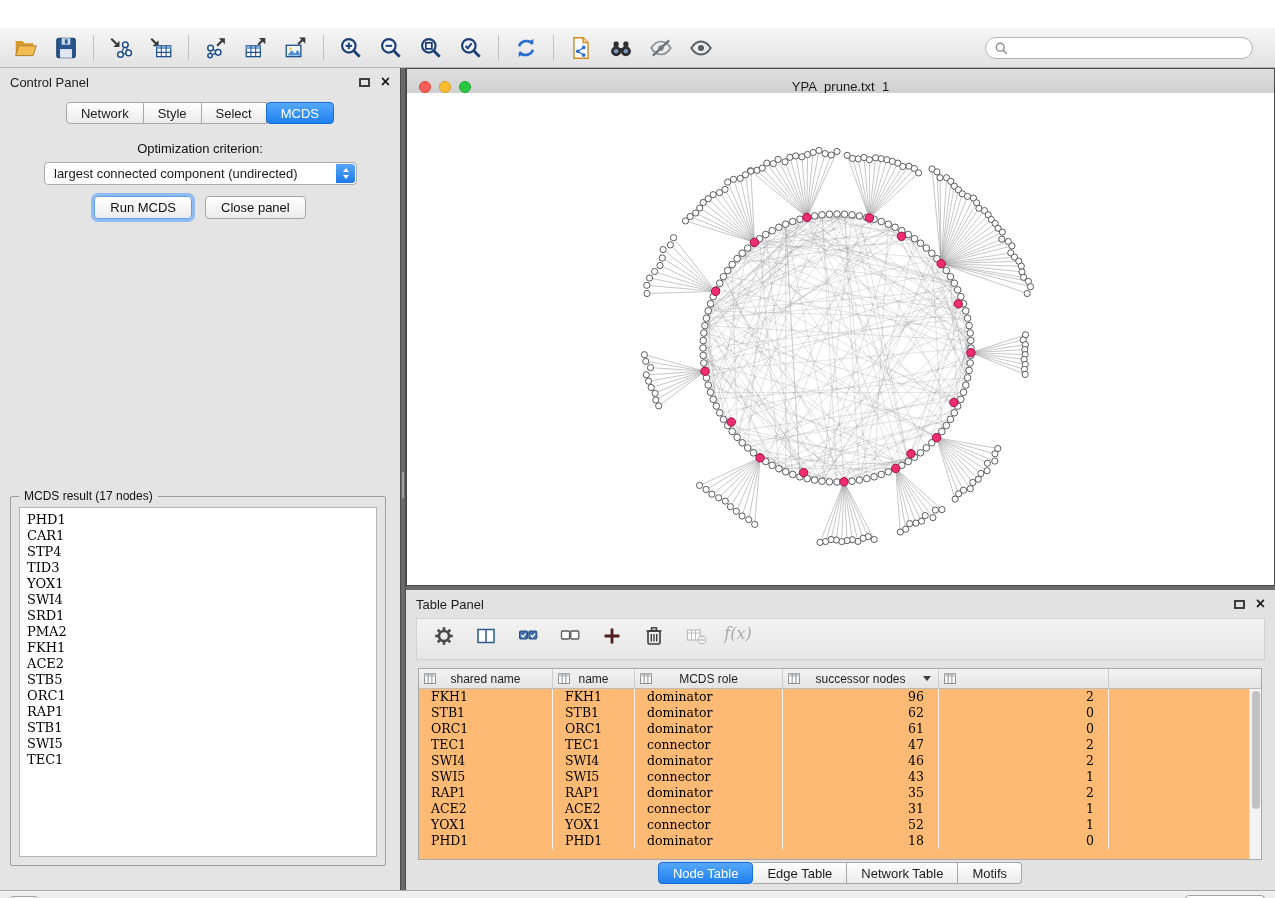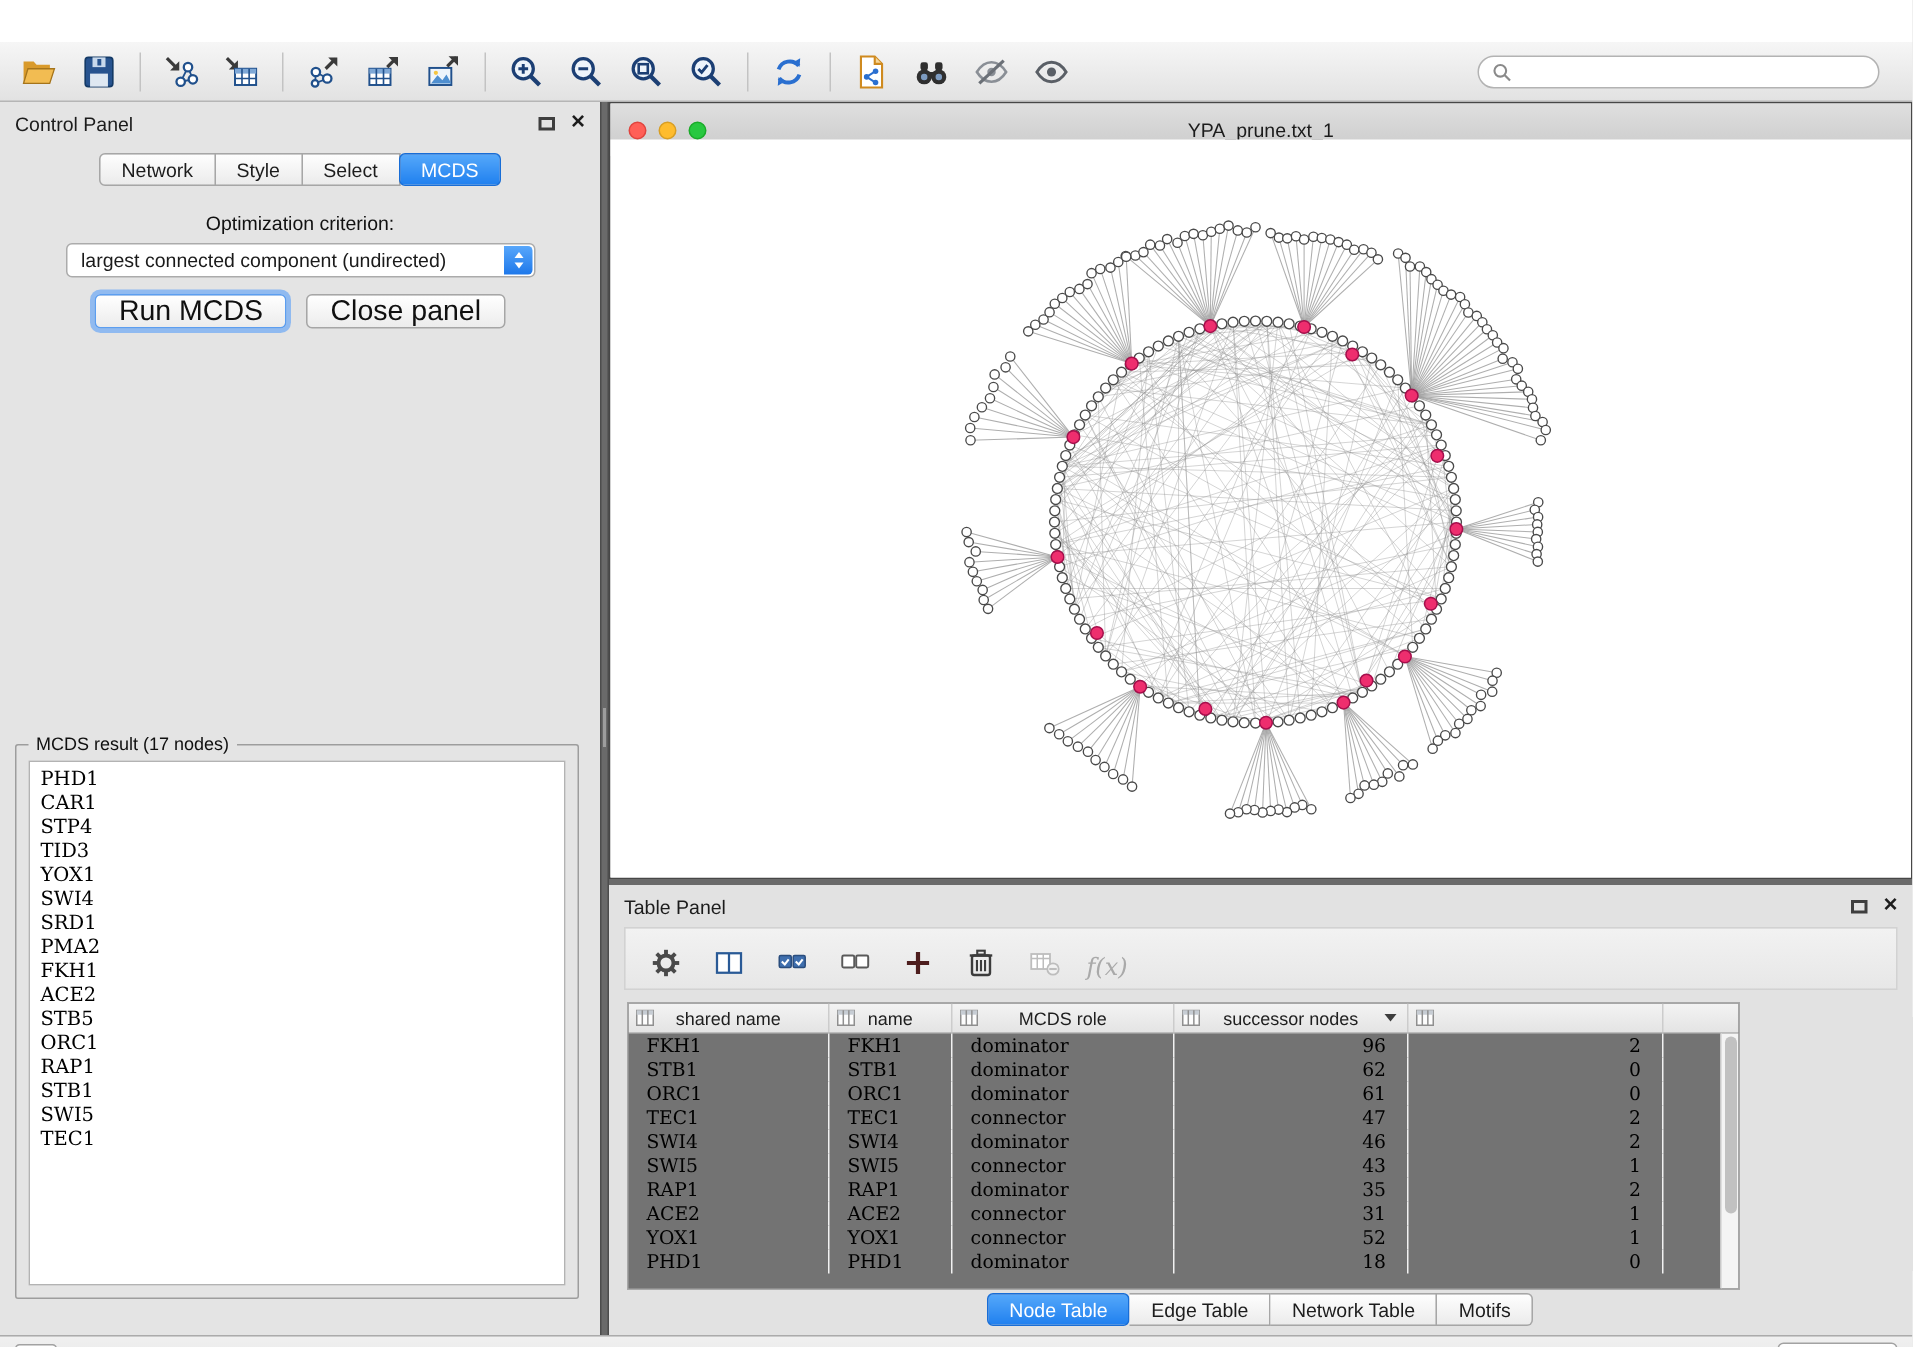--- a/index.html
+++ b/index.html
@@ -24,21 +24,21 @@
   .seg-tab{height:22px;padding:0 14px;background:linear-gradient(#fefefe,#ebebeb);border:1px solid #a6a6a6;border-left:none;font-size:13px;display:flex;align-items:center;cursor:pointer;color:#1c1c1c;}
   .seg-tab:first-child{border-left:1px solid #a6a6a6;border-radius:4px 0 0 4px;}
   .seg-tab:last-child{border-radius:0 4px 4px 0;}
   .seg-tab.active{background:linear-gradient(#55a8fa,#2080ef);color:#fff;border:1px solid #186dd6;border-radius:4px;margin-left:-1px;}
   .opt-label{position:absolute;left:0;right:0;top:73px;text-align:center;font-size:13px;color:#101010;}
   .criterion{position:absolute;left:44px;top:94px;width:313px;height:23px;background:#fff;border:1px solid #ababab;border-radius:4px;font-size:13px;display:flex;align-items:center;padding-left:9px;cursor:pointer;}
   .stepper{position:absolute;right:1px;top:1px;bottom:1px;width:19px;background:linear-gradient(#58a7fb,#1e78ea);border-radius:0 3px 3px 0;display:flex;flex-direction:column;align-items:center;justify-content:center;gap:3px;}
   .arr-up{width:0;height:0;border-left:3.5px solid transparent;border-right:3.5px solid transparent;border-bottom:4.5px solid #fff;}
   .arr-dn{width:0;height:0;border-left:3.5px solid transparent;border-right:3.5px solid transparent;border-top:4.5px solid #fff;}
   .cp-buttons{position:absolute;left:0;right:0;top:128px;display:flex;justify-content:center;gap:13px;}
-  .btn{height:23px;padding:0 15px;background:linear-gradient(#ffffff,#ececec);border:1px solid #a6a6a6;border-radius:4px;font-size:19px;cursor:pointer;color:#101010;font-family:"Liberation Sans",sans-serif;}
+  .btn{height:23px;padding:0 15px;background:linear-gradient(#ffffff,#ececec);border:1px solid #a6a6a6;border-radius:4px;font-size:13px;cursor:pointer;color:#101010;font-family:"Liberation Sans",sans-serif;}
   .btn.focused{box-shadow:0 0 0 3px rgba(74,151,250,.55);border-color:#5c9ef0;}
   .mcds-fieldset{position:absolute;left:10px;top:428px;width:376px;height:370px;border:1px solid #9d9d9d;border-radius:2px;}
   .mcds-legend{position:absolute;top:-8px;left:8px;background:#e4e4e4;padding:0 5px;font-size:12px;color:#101010;}
   .mcds-list{position:absolute;left:8px;top:10px;right:8px;bottom:8px;background:#fff;border:1px solid #b3b3b3;overflow:hidden;padding:4px 0 0 7px;}
   .mcds-item{font-family:"DejaVu Serif",serif;font-size:13px;line-height:16px;color:#000;}
 
   
   .v-divider{position:absolute;left:400px;top:40px;width:6px;height:822px;background:#6a6a6a;border-left:1px solid #4d4d4d;border-right:1px solid #4d4d4d;}
   .v-divider::after{content:"";position:absolute;left:1px;top:404px;width:2px;height:26px;background:#9d9d9d;}
   .h-divider{position:absolute;left:406px;top:558px;width:869px;height:4px;background:#6a6a6a;}
@@ -50,24 +50,24 @@
   .light{width:12px;height:12px;border-radius:50%;cursor:pointer;}
   .l-red{background:#ff5f57;border:1px solid #e0443e;}
   .l-yellow{background:#febc2e;border:1px solid #d89e24;}
   .l-green{background:#28c840;border:1px solid #1aab29;}
   .nw-title{position:absolute;left:0;right:0;text-align:center;font-size:13px;color:#1b1b1b;}
   .net-canvas{position:absolute;left:0;top:24px;width:867px;height:492px;background:#fff;cursor:crosshair;}
 
   
   .table-panel{position:absolute;left:406px;top:562px;width:869px;height:300px;background:#e2e2e2;}
   .tp-toolbar{position:absolute;left:10px;top:28px;right:10px;height:42px;background:linear-gradient(#f2f2f2,#e7e7e7);border:1px solid #d2d2d2;display:flex;align-items:center;padding:0 12px;gap:12px;}
-  .ttbtn{width:30px;height:30px;display:flex;align-items:flex-end;justify-content:center;border:none;background:transparent;cursor:pointer;}
+  .ttbtn{width:30px;height:30px;display:flex;align-items:flex-start;justify-content:center;border:none;background:transparent;cursor:pointer;}
   .ttbtn svg{width:24px;height:24px;}
   .fx{font-family:"DejaVu Serif",serif;font-style:italic;font-size:16px;color:#a9a9a9;}
-  .node-table{position:absolute;left:12px;top:78px;width:742px;height:192px;background:#737373;border:1px solid #a8a8a8;overflow:hidden;}
+  .node-table{position:absolute;left:12px;top:78px;width:844px;height:192px;background:#fdba74;border:1px solid #a8a8a8;overflow:hidden;}
   .t-head{display:grid;grid-template-columns:134px 82px 148px 156px 170px 1fr;height:20px;background:linear-gradient(#f3f3f3,#e4e4e4);border-bottom:1px solid #bcbcbc;}
   .th{position:relative;font-size:12px;color:#1e1e1e;display:flex;align-items:center;justify-content:center;border-right:1px solid #cccccc;cursor:pointer;overflow:hidden;}
   .th .sort-ico{position:absolute;left:5px;top:4px;}
   .th .chev{position:absolute;right:7px;width:0;height:0;border-left:4px solid transparent;border-right:4px solid transparent;border-top:5px solid #3c3c3c;}
   .t-row{display:grid;grid-template-columns:134px 82px 148px 156px 170px 1fr;height:16px;}
   .td{font-family:"DejaVu Serif",serif;font-size:12.5px;color:#000;line-height:16px;padding-left:12px;border-right:1px solid #f1f1f1;overflow:hidden;white-space:nowrap;}
   .td.num{text-align:right;padding-right:14px;padding-left:0;}
   .td.fill{border-right:none;}
   .t-scroll{position:absolute;right:0;top:20px;width:12px;bottom:0;background:#f4f4f4;border-left:1px solid #dedede;cursor:pointer;}
   .t-thumb{position:absolute;left:2px;top:2px;width:8px;height:118px;background:#c1c1c1;border-radius:4px;}

